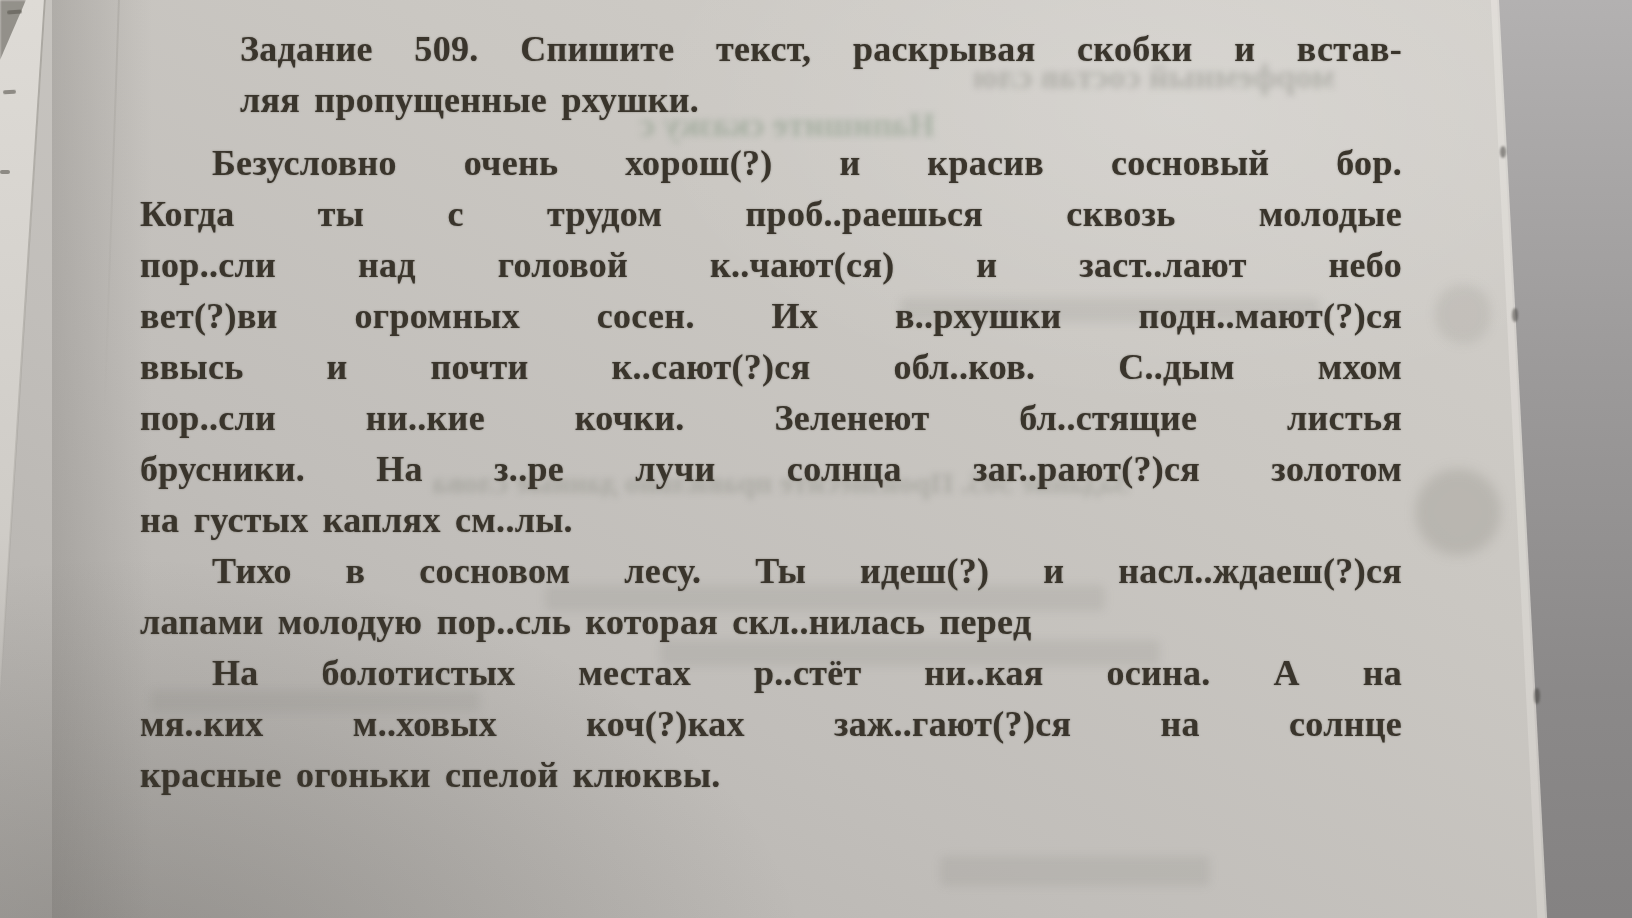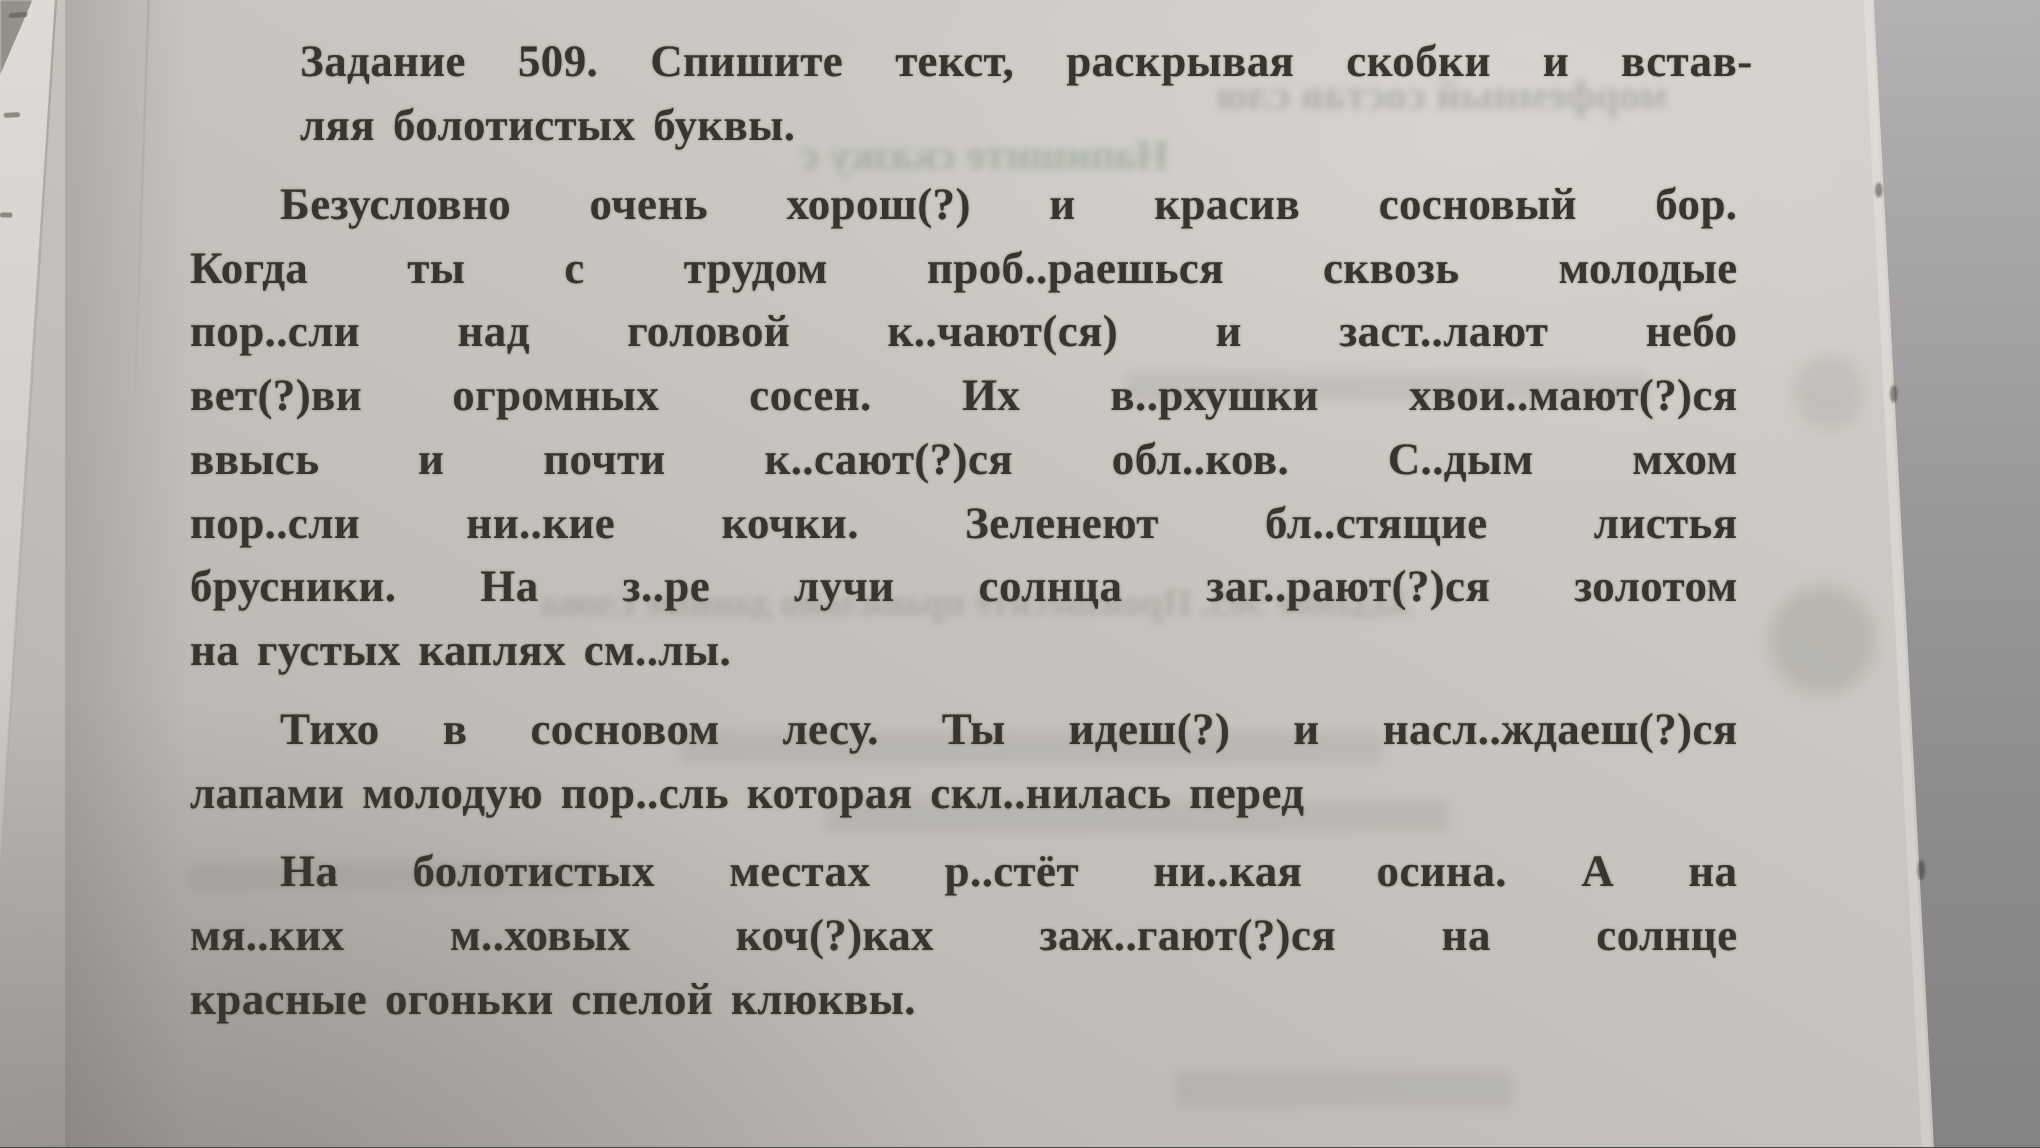--- a/index.html
+++ b/index.html
@@ -79,21 +79,21 @@
   .text-block{
     position:absolute;left:140px;top:24px;width:1262px;
     font-size:36px;font-weight:bold;line-height:51px;
     color:#3a352c;letter-spacing:0.3px;word-spacing:5px;
     text-shadow:0 0 2px rgba(58,53,44,0.45);
     filter:blur(0.3px);
   }
   .exercise-header{padding-left:100px;margin-bottom:12px;}
   .hline{text-align:justify;text-align-last:justify;}
   .hline:last-child{text-align-last:left;}
-  .para{margin:12px;}
+  .para{margin:0;}
   .tline{text-align:justify;text-align-last:justify;}
   .tline:first-child{text-indent:72px;}
   .tline:last-child{text-align-last:left;}
 </style>
 </head>
 <body>
 
 <div class="photo">
 
   <div class="fore-edge"></div>
@@ -119,28 +119,28 @@
   <div class="ghost g3">Задание 505. Произнесите правильно данные слова</div>
   <div class="smudge s1"></div>
   <div class="smudge s2"></div>
   <div class="smudge s3"></div>
   <div class="smudge s4"></div>
   <div class="smudge s5"></div>
 
   <div class="text-block">
     <div class="exercise-header">
       <div class="hline">Задание 509. Спишите текст, раскрывая скобки и встав-</div>
-      <div class="hline">ляя болотистых буквы.</div>
+      <div class="hline">ляя пропущенные рхушки.</div>
     </div>
     <div id="paras">
         <div class="para">
           <div class="tline">Безусловно очень хорош(?) и красив сосновый бор.</div>
           <div class="tline">Когда ты с трудом проб..раешься сквозь молодые</div>
           <div class="tline">пор..сли над головой к..чают(ся) и заст..лают небо</div>
-          <div class="tline">вет(?)ви огромных сосен. Их в..рхушки хвои..мают(?)ся</div>
+          <div class="tline">вет(?)ви огромных сосен. Их в..рхушки подн..мают(?)ся</div>
           <div class="tline">ввысь и почти к..сают(?)ся обл..ков. С..дым мхом</div>
           <div class="tline">пор..сли ни..кие кочки. Зеленеют бл..стящие листья</div>
           <div class="tline">брусники. На з..ре лучи солнца заг..рают(?)ся золотом</div>
           <div class="tline">на густых каплях см..лы.</div>
         </div>
         <div class="para">
           <div class="tline">Тихо в сосновом лесу. Ты идеш(?) и насл..ждаеш(?)ся</div>
           <div class="tline">лапами молодую пор..сль которая скл..нилась перед</div>
         </div>
         <div class="para">

